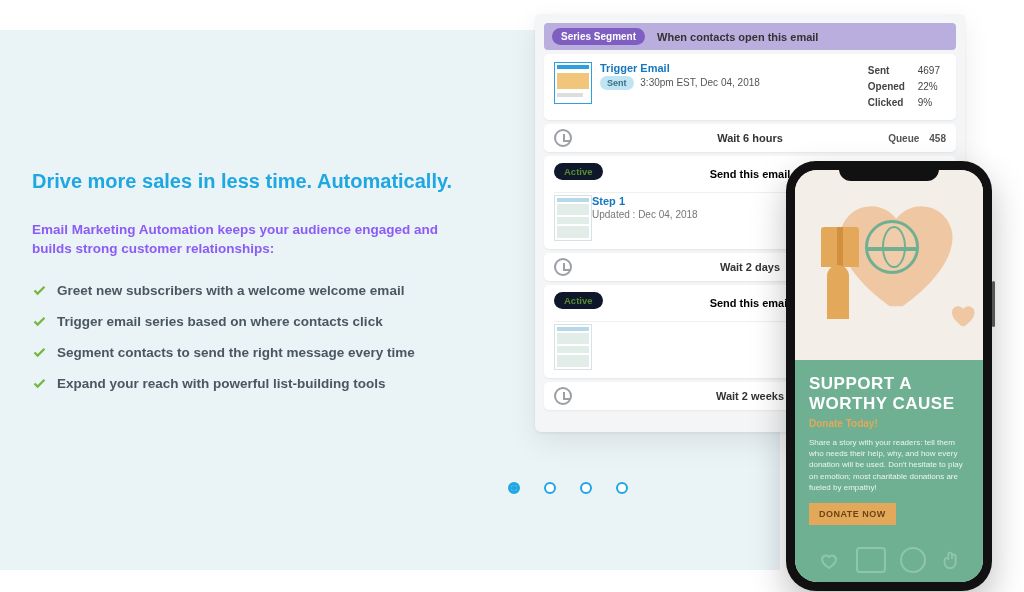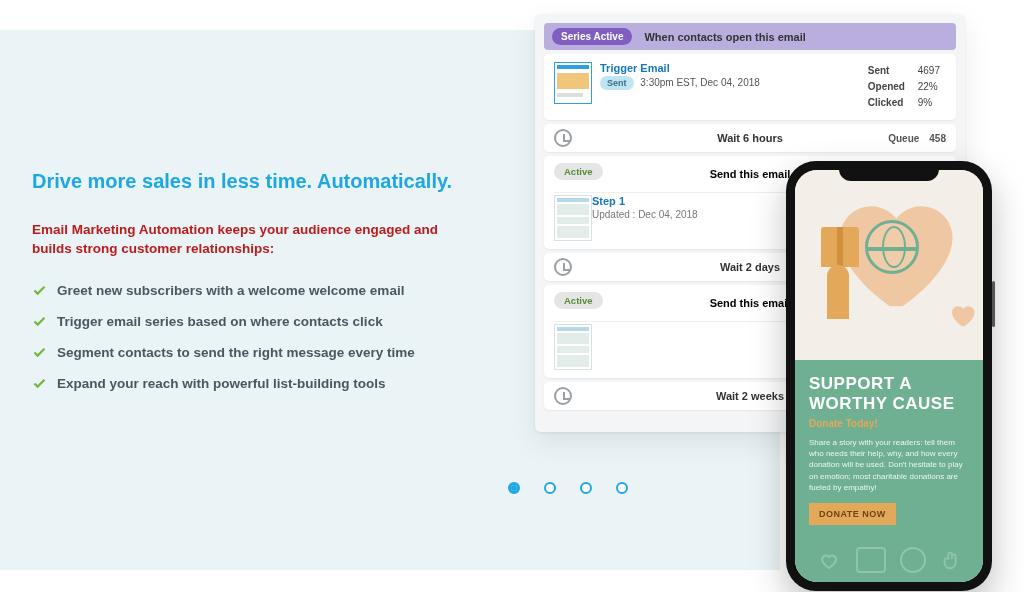--- a/index.html
+++ b/index.html
@@ -3,21 +3,21 @@
 <meta charset="utf-8">
 <style>
   * { box-sizing: border-box; margin: 0; padding: 0; }
   html, body { width: 1024px; height: 592px; font-family: -apple-system, "Segoe UI", Arial, sans-serif; background:#fff; overflow:hidden; }
   .canvas { position:relative; width:1024px; height:592px; }
   .bg-blue { position:absolute; left:0; top:30px; width:780px; height:540px; background:#eaf3f6; }
 
   
   .leftcol { position:absolute; left:32px; top:170px; width:440px; color:#333; }
   .headline { color:#1ea7e3; font-size:20px; font-weight:700; }
-  .subhead { margin-top:28px; font-size:13.5px; font-weight:700; color:#b91c1c; line-height:1.4; }
+  .subhead { margin-top:28px; font-size:13.5px; font-weight:700; color:#8b5cf6; line-height:1.4; }
   .bullets { list-style:none; margin-top:24px; }
   .bullets li { display:flex; align-items:flex-start; gap:10px; margin:0 0 16px 0; font-size:13.5px; font-weight:700; color:#4a5762; }
   .check { flex:none; width:15px; height:15px; color:#73b73c; }
 
   
   .dots { position:absolute; left:508px; top:482px; display:flex; gap:24px; }
   .dot { width:12px; height:12px; border-radius:50%; border:2px solid #1ea7e3; background:#fff; }
   .dot.active { border-width:3px; }
   .dot.active::after { content:""; display:block; width:6px; height:6px; border-radius:50%; background:#1ea7e3; margin:0 auto; margin-top:0px;}
   .dot.active { display:flex; align-items:center; justify-content:center;}
@@ -43,21 +43,21 @@
   .stats td { padding:0 4px 0 0; }
   .stats td:first-child { font-weight:700; width:48px;}
 
   .waitrow { display:flex; align-items:center; justify-content:center; gap:10px; font-size:11px; font-weight:700; color:#333;}
   .clockicon { width:18px; height:18px; border:2px solid #9aa0a6; border-radius:50%; position:absolute; left:10px; top:50%; transform:translateY(-50%);}
   .clockicon::after { content:""; position:absolute; width:5px; height:6px; border-left:2px solid #9aa0a6; border-bottom:2px solid #9aa0a6; left:7px; top:3px;}
   .queue { position:absolute; right:10px; top:50%; transform:translateY(-50%); font-size:10px; color:#555; font-weight:700; }
   .queue span:first-child{ margin-right:10px; }
 
   .actionbar { display:flex; align-items:center; justify-content:center; font-size:11px; font-weight:700; padding:4px 0 8px 0;}
-  .activebadge { position:absolute; left:10px; top:7px; background:#e5e5e5; color:#5a8b34; font-size:9.5px; font-weight:700; padding:3px 10px; border-radius:10px; }
+  .activebadge { position:absolute; left:10px; top:7px; background:#0f172a; color:#5a8b34; font-size:9.5px; font-weight:700; padding:3px 10px; border-radius:10px; }
 
   .steprow { display:flex; gap:0; padding-top:2px; border-top:1px solid #eef0f0; margin-top:4px;}
   .stepthumb { width:38px; height:46px; border:1px solid #d6e2e9; background:#fff; padding:2px; flex:none; display:flex; flex-direction:column; gap:2px;}
   .stepthumb div{background:#e2ece8;}
   .stepthumb .hdr{height:5px; background:#b6d8e8;}
   .stepthumb .r1{height:12px;}
   .stepthumb .r2{height:8px;}
   .stepthumb .r3{height:14px;}
   .steptitle { color:#1577be; font-weight:700; font-size:11px; }
   .stepupdated { font-size:10px; color:#777; margin-top:2px;}
@@ -128,21 +128,21 @@
 
   <div class="dots">
     <div class="dot active"></div>
     <div class="dot"></div>
     <div class="dot"></div>
     <div class="dot"></div>
   </div>
 
   <div class="panel">
     <div class="seriesbar" style="margin:3px;">
-      <span class="seriesbadge">Series Active</span>
+      <span class="seriesbadge">Series Segment</span>
       <span class="seriestext">When contacts open this email</span>
     </div>
 
     <div class="card">
       <div class="triggerrow">
         <div class="thumb">
             <div class="a"></div>
             <div class="b"></div>
             <div class="c"></div>
           </div>

